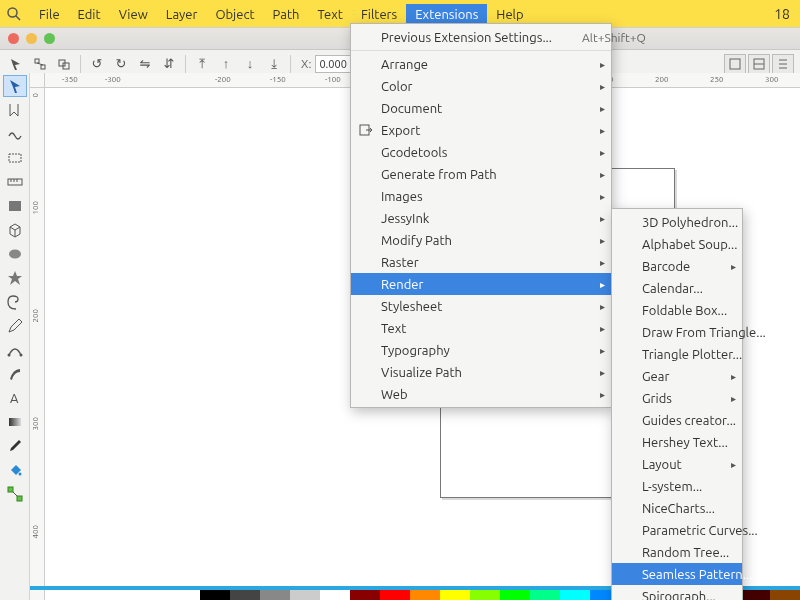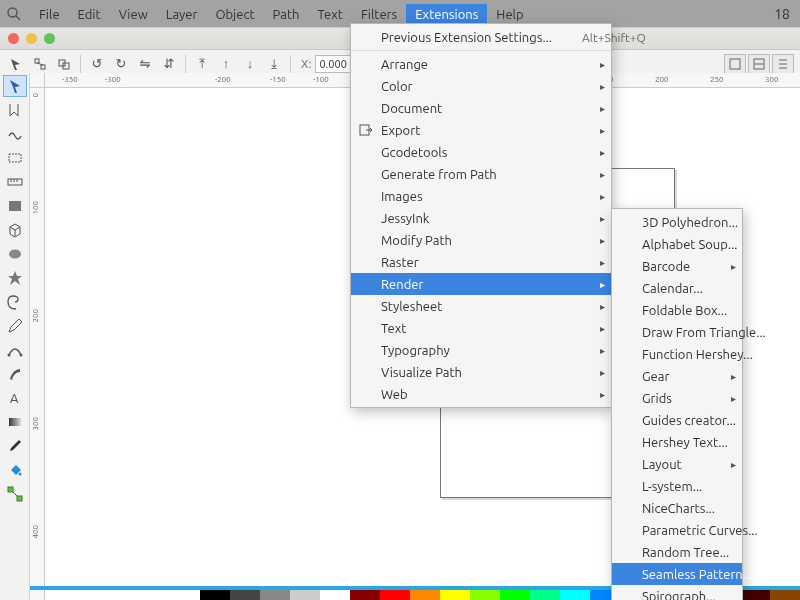--- a/index.html
+++ b/index.html
@@ -1,19 +1,19 @@
 <!DOCTYPE html>
 <html><head>
 <meta charset="utf-8">
 <style>
   * { box-sizing: border-box; margin: 0; padding: 0; font-family: "Ubuntu", "Segoe UI", Arial, sans-serif; }
   body { width: 800px; height: 600px; overflow: hidden; background: #f0f0f0; position: relative; font-size: 13px; color: #333; }
   
   
-  .menubar { display: flex; align-items: center; height: 28px; background: #a3a3a3; border-bottom: 1px solid #d0d0d0; padding: 0 6px; }
+  .menubar { display: flex; align-items: center; height: 28px; background: #fde047; border-bottom: 1px solid #d0d0d0; padding: 0 6px; }
   .menubar .search-icon { width: 16px; height: 16px; margin-right: 8px; }
   .menubar .menu-item { padding: 3px 9px; cursor: default; }
   .menubar .menu-item.open { background: #3b84e0; color: #fff; }
   .menubar .clock { margin-left: auto; padding: 0 4px; font-size: 14px; }
   
   
   .titlebar { display: flex; align-items: center; height: 22px; background: linear-gradient(#e8e6e3,#dedcda); border-bottom: 1px solid #c9c7c5; padding-left: 8px; }
   .traffic { display: flex; gap: 7px; }
   .traffic span { width: 11px; height: 11px; border-radius: 50%; display: inline-block; }
   .tl-close { background: #ed6a5f; }
@@ -248,21 +248,21 @@
       </div>
   </div>
   <div class="canvas-area">
     <div class="ruler-corner"></div>
     <div class="ruler-h" id="ruler-h">
         <span style="left: 17px; text-align: right;">-350</span>
         <span style="left: 60px;">-300</span>
         <span style="left: 115px; margin-top: 44px;">-250</span>
         <span style="left: 170px;">-200</span>
         <span style="left: 225px;">-150</span>
-        <span style="left: 268px;">-100</span>
+        <span style="left: 280px;">-100</span>
         <span style="left: 335px;">-50</span>
         <span style="left: 390px;">0</span>
         <span style="left: 445px;">50</span>
         <span style="left: 500px;">100</span>
         <span style="left: 555px;">150</span>
         <span style="left: 610px;">200</span>
         <span style="left: 665px;">250</span>
         <span style="left: 720px;">300</span>
       </div>
     <div class="ruler-v" id="ruler-v">
@@ -370,21 +370,21 @@
     <div class="dd-item">
       <span>Calendar...</span>
     </div>
     <div class="dd-item">
       <span>Foldable Box...</span>
     </div>
     <div class="dd-item">
       <span>Draw From Triangle...</span>
     </div>
     <div class="dd-item">
-      <span>Function Hershey...</span>
+      <span>Triangle Plotter...</span>
     </div>
     <div class="dd-item">
       <span>Gear</span>
       <span class="arrow">▸</span>
     </div>
     <div class="dd-item">
       <span>Grids</span>
       <span class="arrow">▸</span>
     </div>
     <div class="dd-item">

